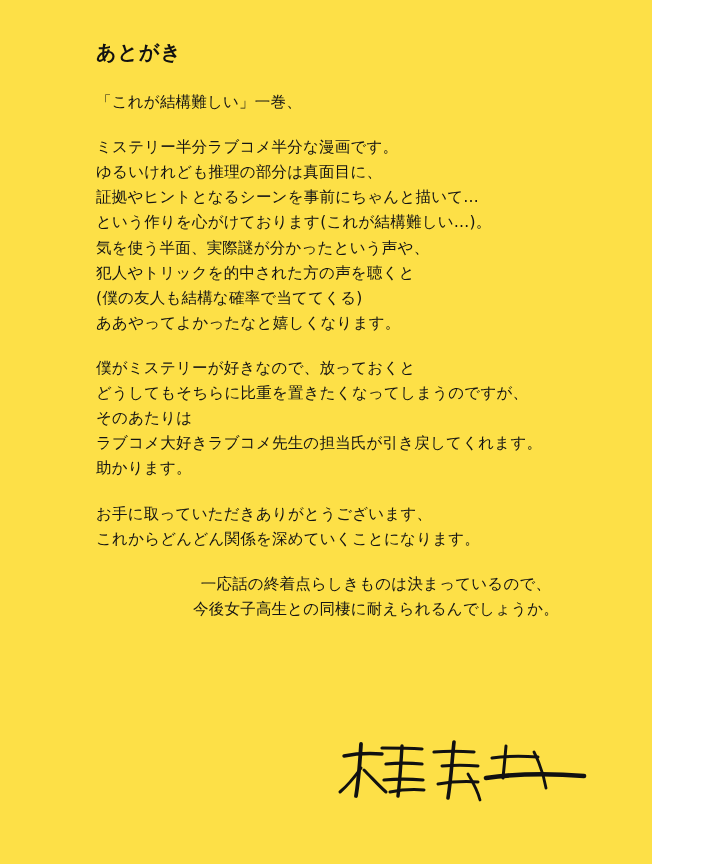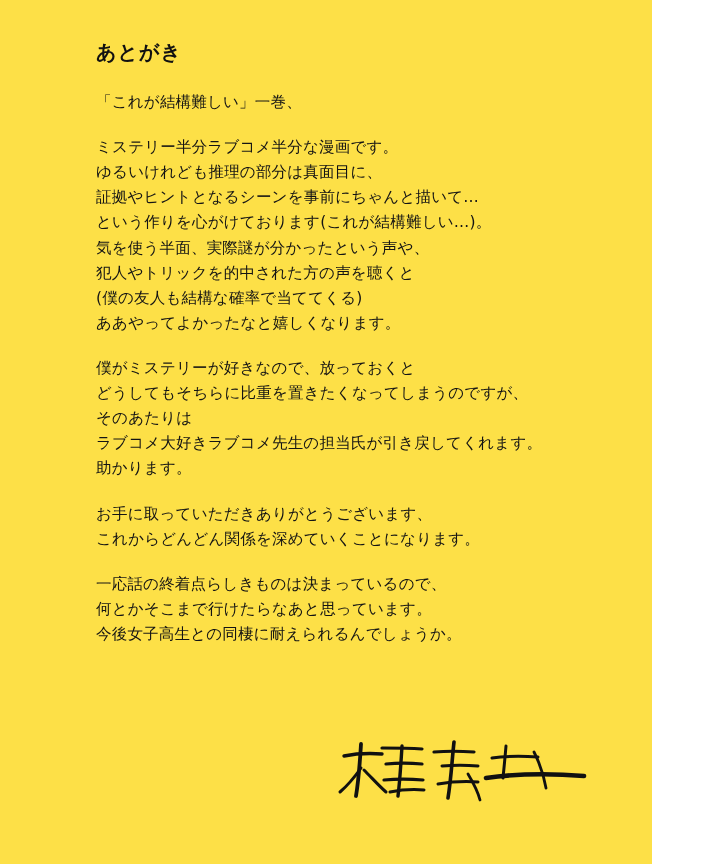--- a/index.html
+++ b/index.html
@@ -35,20 +35,21 @@
     letter-spacing: 1px;
     margin: 0 0 26px 0;
     line-height: 1.2;
     color: #111111;
   }
   .para {
     margin: 0 0 20px 0;
   }
   .para:last-child {
     margin-bottom: 0;
+    text-align: center;
   }
   .line {
     font-size: 15.5px;
     line-height: 1.62;
     letter-spacing: 0.2px;
     white-space: pre;
     color: #141414;
   }
   .signature-wrap {
     position: absolute;
@@ -92,21 +93,20 @@
       <div class="line">助かります。</div>
     </div>
 
     <div class="para">
       <div class="line">お手に取っていただきありがとうございます、</div>
       <div class="line">これからどんどん関係を深めていくことになります。</div>
     </div>
 
     <div class="para">
       <div class="line">一応話の終着点らしきものは決まっているので、</div>
-      <div class="line">何とかそこまで行けたらなあと思っています。</div>
       <div class="line">今後女子高生との同棲に耐えられるんでしょうか。</div>
     </div>
 
   </div>
 
   <div class="signature-wrap">
     <svg class="signature-svg" width="260" height="90" viewBox="0 0 260 90" xmlns="http://www.w3.org/2000/svg">
       <g fill="none" stroke="#111111" stroke-linecap="round" stroke-linejoin="round">
 
         <path d="M10 22 C20 20, 34 19, 48 20" stroke-width="3.4"></path>

